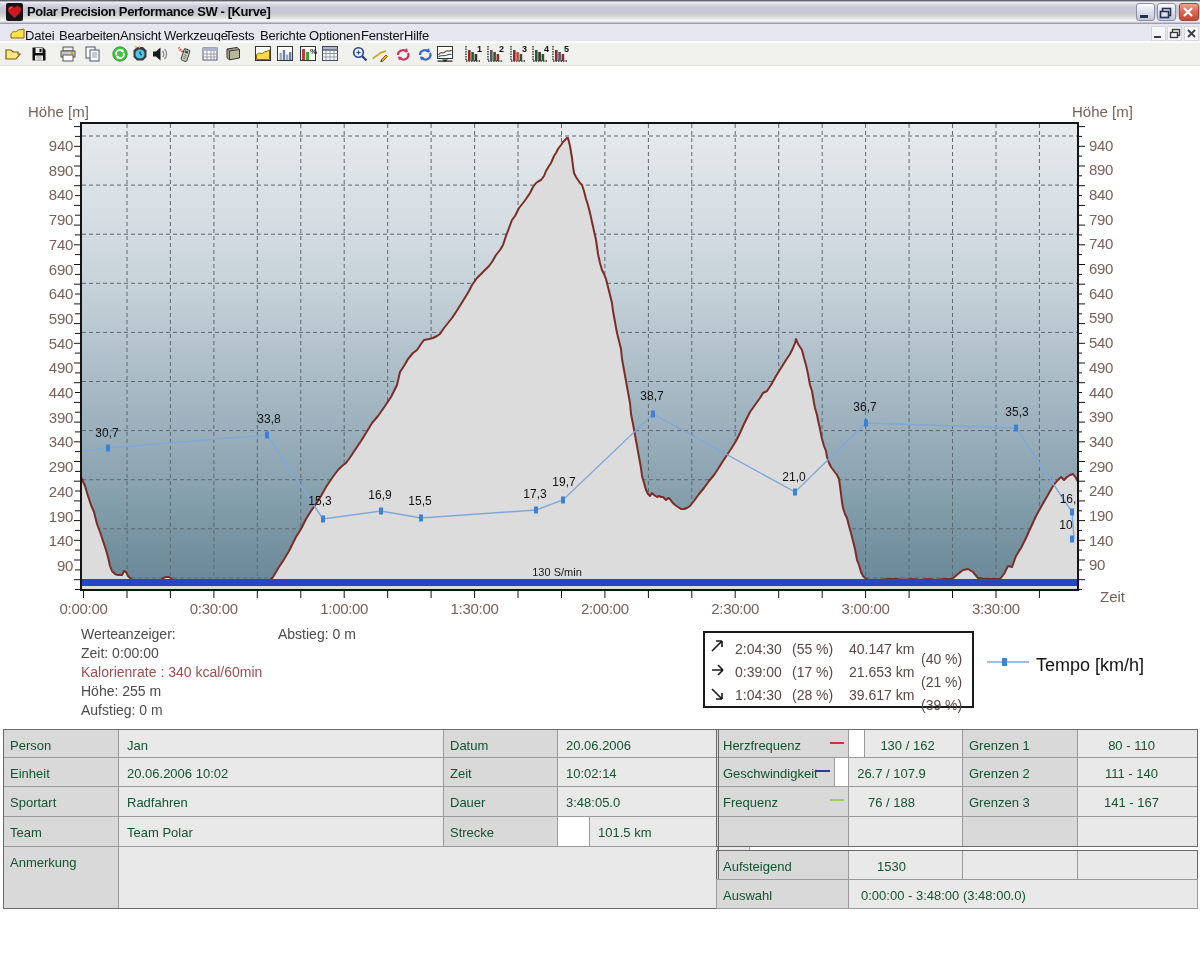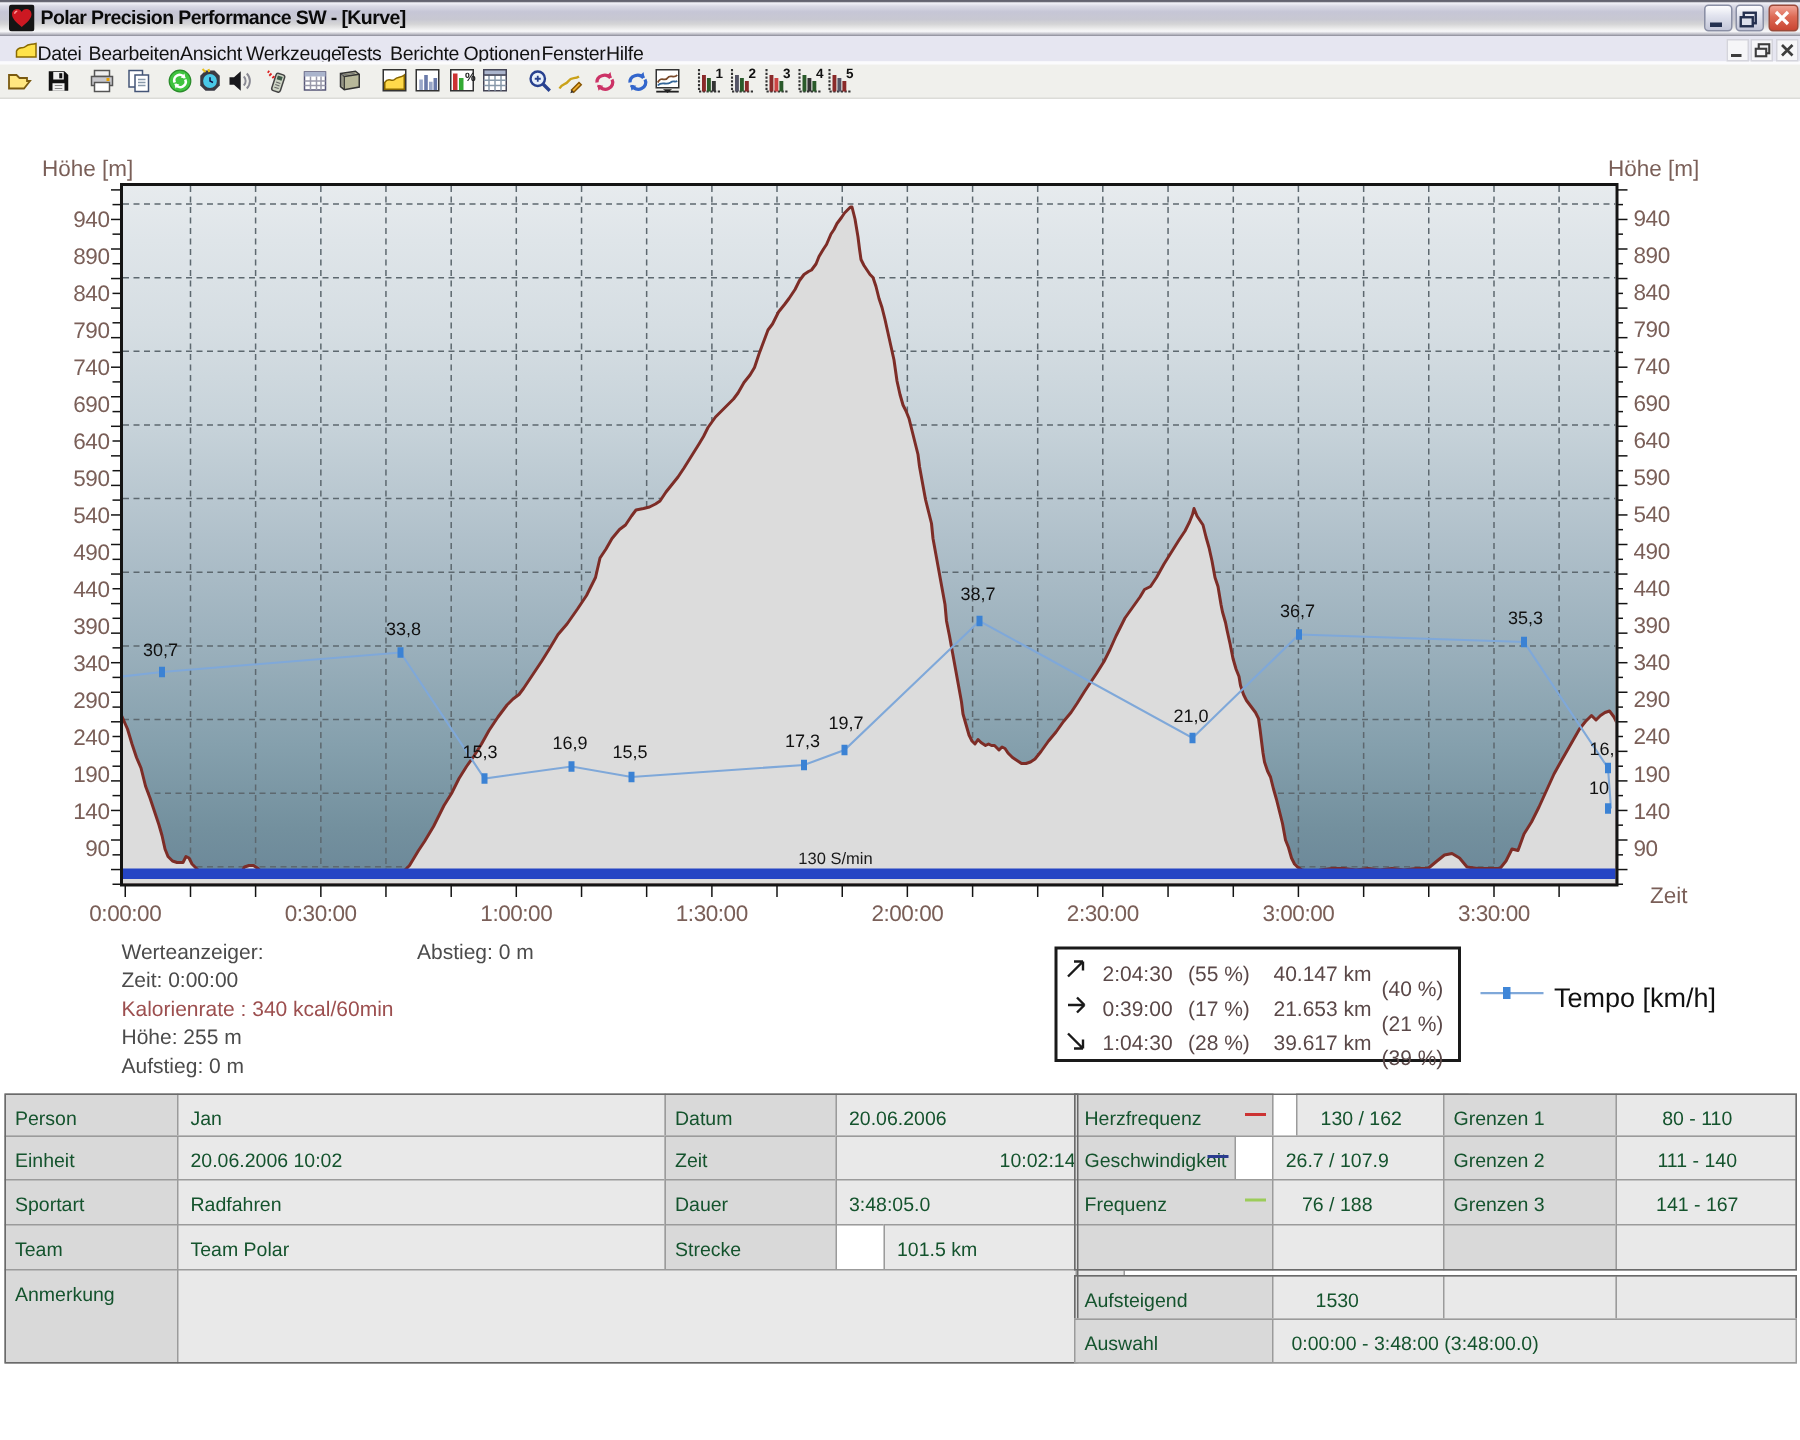--- a/index.html
+++ b/index.html
@@ -549,36 +549,36 @@
   <div class="abs" style="left:1036px;top:655px;font-size:18px;color:#111">Tempo [km/h]</div>
 
   <div id="tablewrap"></div>
     <div class="cell lab" style="left:3px;top:729px;width:116px;height:29px;">Person</div>
     <div class="cell val" style="left:118px;top:729px;width:326px;height:29px;">Jan</div>
     <div class="cell lab" style="left:443px;top:729px;width:115px;height:29px;">Datum</div>
     <div class="cell val" style="left:557px;top:729px;width:161px;height:29px;">20.06.2006</div>
     <div class="cell lab" style="left:3px;top:757px;width:116px;height:30px;">Einheit</div>
     <div class="cell val" style="left:118px;top:757px;width:326px;height:30px;">20.06.2006 10:02</div>
     <div class="cell lab" style="left:443px;top:757px;width:115px;height:30px;">Zeit</div>
-    <div class="cell val" style="left:557px;top:757px;width:161px;height:30px;text-align:right;">10:02:14</div>
+    <div class="cell val" style="left:557px;top:757px;width:161px;height:30px;">10:02:14</div>
     <div class="cell lab" style="left:3px;top:786px;width:116px;height:31px;">Sportart</div>
     <div class="cell val" style="left:118px;top:786px;width:326px;height:31px;">Radfahren</div>
     <div class="cell lab" style="left:443px;top:786px;width:115px;height:31px;">Dauer</div>
     <div class="cell val" style="left:557px;top:786px;width:161px;height:31px;">3:48:05.0</div>
     <div class="cell lab" style="left:3px;top:816px;width:116px;height:31px;">Team</div>
     <div class="cell val" style="left:118px;top:816px;width:326px;height:31px;">Team Polar</div>
     <div class="cell lab" style="left:443px;top:816px;width:115px;height:31px;">Strecke</div>
     <div class="cell val" style="left:557px;top:816px;width:161px;height:42px;margin-left:32px;">101.5 km</div>
     <div class="cell lab" style="left:3px;top:846px;width:116px;height:63px;">Anmerkung</div>
     <div class="cell val" style="left:118px;top:846px;width:600px;height:63px;"></div>
     <div class="cell lab" style="left:716px;top:729px;width:133px;height:29px;">Herzfrequenz<span style="position:absolute;right:4px;top:12px;width:14px;height:2px;background:#cc3333"></span></div>
     <div class="cell valc" style="left:848px;top:729px;width:115px;height:29px;padding-right:28px;margin-left:16px;">130 / 162</div>
     <div class="cell lab" style="left:962px;top:729px;width:116px;height:29px;">Grenzen 1</div>
     <div class="cell valc" style="left:1077px;top:729px;width:121px;height:29px;padding-right:12px;">80 - 110</div>
-    <div class="cell lab" style="left:716px;top:757px;width:108px;height:30px;">Geschwindigkeit<span style="position:absolute;right:4px;top:12px;width:14px;height:2px;background:#2b3c8f"></span></div>
+    <div class="cell lab" style="left:716px;top:757px;width:119px;height:30px;">Geschwindigkeit<span style="position:absolute;right:4px;top:12px;width:14px;height:2px;background:#2b3c8f"></span></div>
     <div class="cell valc" style="left:848px;top:757px;width:115px;height:30px;padding-right:28px;">26.7 / 107.9</div>
     <div class="cell lab" style="left:962px;top:757px;width:116px;height:30px;">Grenzen 2</div>
     <div class="cell valc" style="left:1077px;top:757px;width:121px;height:30px;padding-right:12px;">111 - 140</div>
     <div class="cell lab" style="left:716px;top:786px;width:133px;height:31px;">Frequenz<span style="position:absolute;right:4px;top:12px;width:14px;height:2px;background:#9ccc5a"></span></div>
     <div class="cell valc" style="left:848px;top:786px;width:115px;height:31px;padding-right:28px;">76 / 188</div>
     <div class="cell lab" style="left:962px;top:786px;width:136px;height:31px;">Grenzen 3</div>
     <div class="cell valc" style="left:1077px;top:786px;width:121px;height:31px;padding-right:12px;">141 - 167</div>
     <div class="cell lab" style="left:716px;top:816px;width:133px;height:31px;"></div>
     <div class="cell valc" style="left:848px;top:816px;width:115px;height:31px;"></div>
     <div class="cell lab" style="left:962px;top:816px;width:116px;height:31px;"></div>

